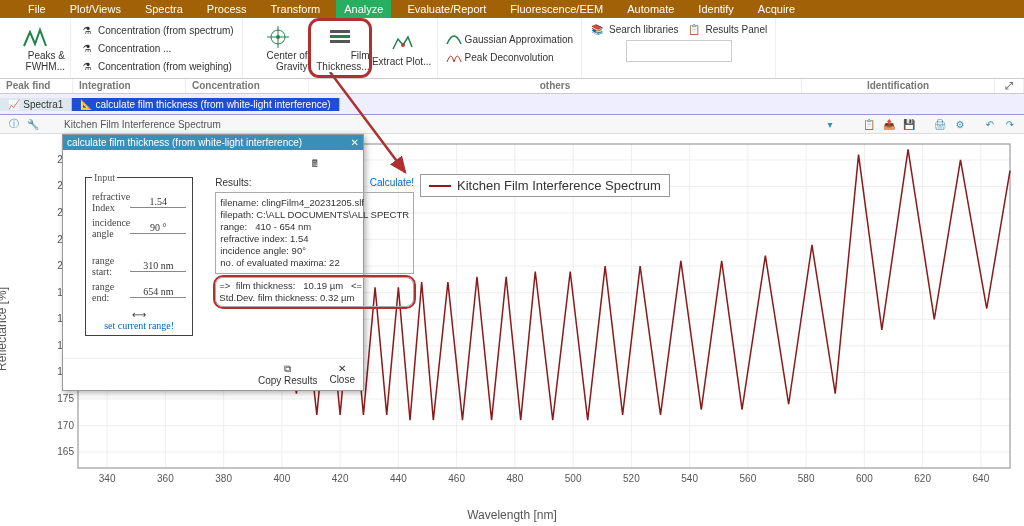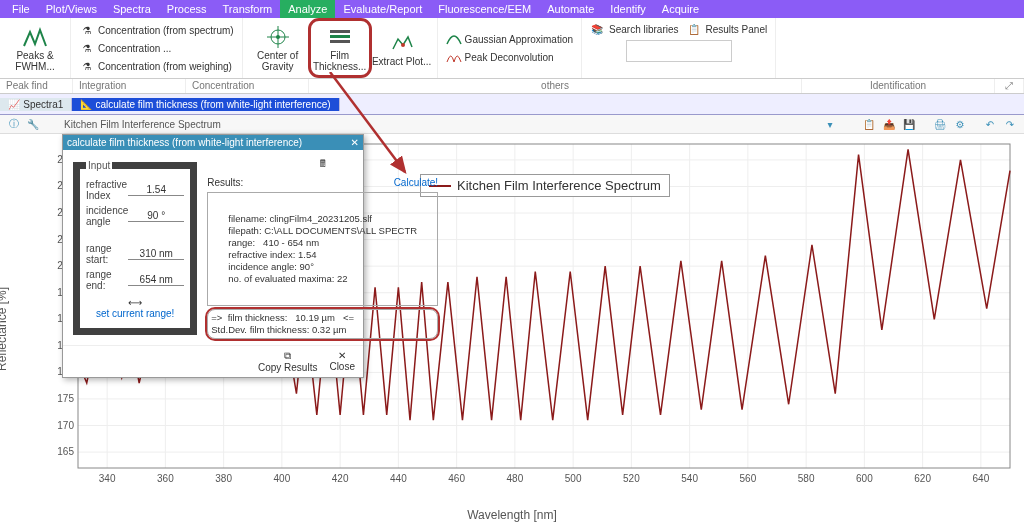--- a/index.html
+++ b/index.html
@@ -1,49 +1,49 @@
 <!DOCTYPE html>
 <html><head>
 <meta charset="utf-8">
 <style>
 html,body{margin:0;padding:0;font-family:"Segoe UI",sans-serif;font-size:11px;background:#fff;color:#333;width:1024px;height:526px;overflow:hidden;}
-.menu-bar{background:#8b5cf6;color:#fff;height:18px;display:flex;align-items:center;padding:0 4px;}
+.menu-bar{background:#a16207;color:#fff;height:18px;display:flex;align-items:center;padding:0 20px;gap:8px;}
 .menu-bar .mi{padding:0 8px;height:18px;line-height:18px;cursor:default;}
 .menu-bar .mi.active{background:#27ae60;}
 .ribbon{background:#fff;border-bottom:1px solid #ccc;display:flex;height:60px;}
 .ribbon-group{display:flex;align-items:center;padding:2px 4px;border-right:1px solid #eee;}
-.rbtn{display:flex;flex-direction:column;align-items:center;justify-content:center;width:60px;height:56px;text-align:center;cursor:default;border:1px solid transparent;}
+.rbtn{display:flex;flex-direction:column;align-items:center;justify-content:center;width:60px;height:56px;text-align:right;cursor:default;border:1px solid transparent;}
 .rbtn .ic{height:26px;display:flex;align-items:center;justify-content:center;}
 .rbtn .lbl{font-size:10px;line-height:11px;}
 .rbtn.hl{outline:3px solid #b03030;outline-offset:-2px;border-radius:10px;}
 .rbtn-sm{display:flex;align-items:center;height:18px;padding:0 4px;font-size:10px;cursor:default;}
 .rbtn-sm .ic{width:16px;height:16px;display:flex;align-items:center;justify-content:center;margin-right:3px;}
 .group-labels{display:flex;border-bottom:1px solid #ccc;font-size:10px;color:#777;}
-.group-labels span{padding:1px 6px;border-right:1px solid #eee;}
+.group-labels span{padding:1px 6px;border-right:1px solid #eee;font-weight:bold;}
 .doc-tabs{display:flex;align-items:center;height:20px;background:#eef;border-bottom:1px solid #99c;}
 .doc-tabs .tab{padding:1px 8px;font-size:10px;border-right:1px solid #bbd;background:#dde8ee;}
 .doc-tabs .tab.active{background:#1d4ed8;color:#fff;}
 .doc-sub{display:flex;align-items:center;height:18px;background:#f7f7f7;border-bottom:1px solid #ddd;font-size:10px;padding:0 4px;}
 .doc-sub .ti{margin-left:20px;color:#555;}
 .doc-sub .tbtn{width:16px;height:16px;display:flex;align-items:center;justify-content:center;color:#3a8fb7;margin:0 2px;cursor:default;}
 .chart-area{position:relative;height:390px;}
 .y-axis-label{position:absolute;left:2px;top:50%;transform:translate(-50%,-50%) rotate(-90deg);font-size:12px;color:#555;}
 .x-axis-label{position:absolute;left:50%;bottom:2px;transform:translateX(-50%);font-size:12px;color:#555;}
 svg.plot{position:absolute;left:40px;top:0;width:980px;height:370px;}
 .legend-box{position:absolute;left:420px;top:40px;background:#fff;border:1px solid #999;padding:3px 8px;font-size:13px;display:flex;align-items:center;}
 .legend-swatch{width:22px;height:0;border-top:2px solid #8b1a1a;margin-right:6px;}
 .dialog{position:absolute;left:62px;top:0px;width:300px;background:#fff;border:1px solid #999;box-shadow:2px 2px 6px rgba(0,0,0,0.3);}
 .dialog .titlebar{background:#3a8fb7;color:#fff;font-size:10px;padding:2px 4px;display:flex;justify-content:space-between;align-items:center;}
 .dialog .body{padding:6px;font-size:10px;display:flex;}
-.dialog fieldset{border:7px solid #404040;margin:4px;padding:4px 6px;}
+.dialog fieldset{border:1px solid #404040;margin:16px;padding:4px 6px;font-family:Liberation Serif, serif;}
 .dialog legend{font-size:10px;color:#555;}
 .drow{display:flex;align-items:center;margin:4px 0;justify-content:space-between;}
 .drow label{color:#444;}
 .drow .val{border-bottom:1px solid #888;min-width:50px;text-align:center;padding:0 3px;}
-.results-box{border:1px solid #aaa;margin-top:2px;padding:20px;font-size:9.5px;line-height:12px;white-space:pre;}
+.results-box{border:1px solid #aaa;margin-top:2px;padding:4px;font-size:9.5px;line-height:12px;white-space:pre;}
 .film-result{outline:2px solid #b03030;border-radius:8px;padding:2px 3px;margin-top:3px;}
 .dlg-actions{display:flex;justify-content:flex-end;padding:4px 8px;border-top:1px solid #eee;font-size:10px;}
 .dlg-actions .abtn{display:flex;flex-direction:column;align-items:center;margin-left:12px;cursor:default;}
 .arrow-svg{position:absolute;left:310px;top:-62px;width:120px;height:120px;pointer-events:none;}
 .searchbox{border:1px solid #ccc;height:18px;width:100px;margin:2px 4px;}
 </style>
 </head>
 <body>
 
 <div class="menu-bar" id="menuBar">

